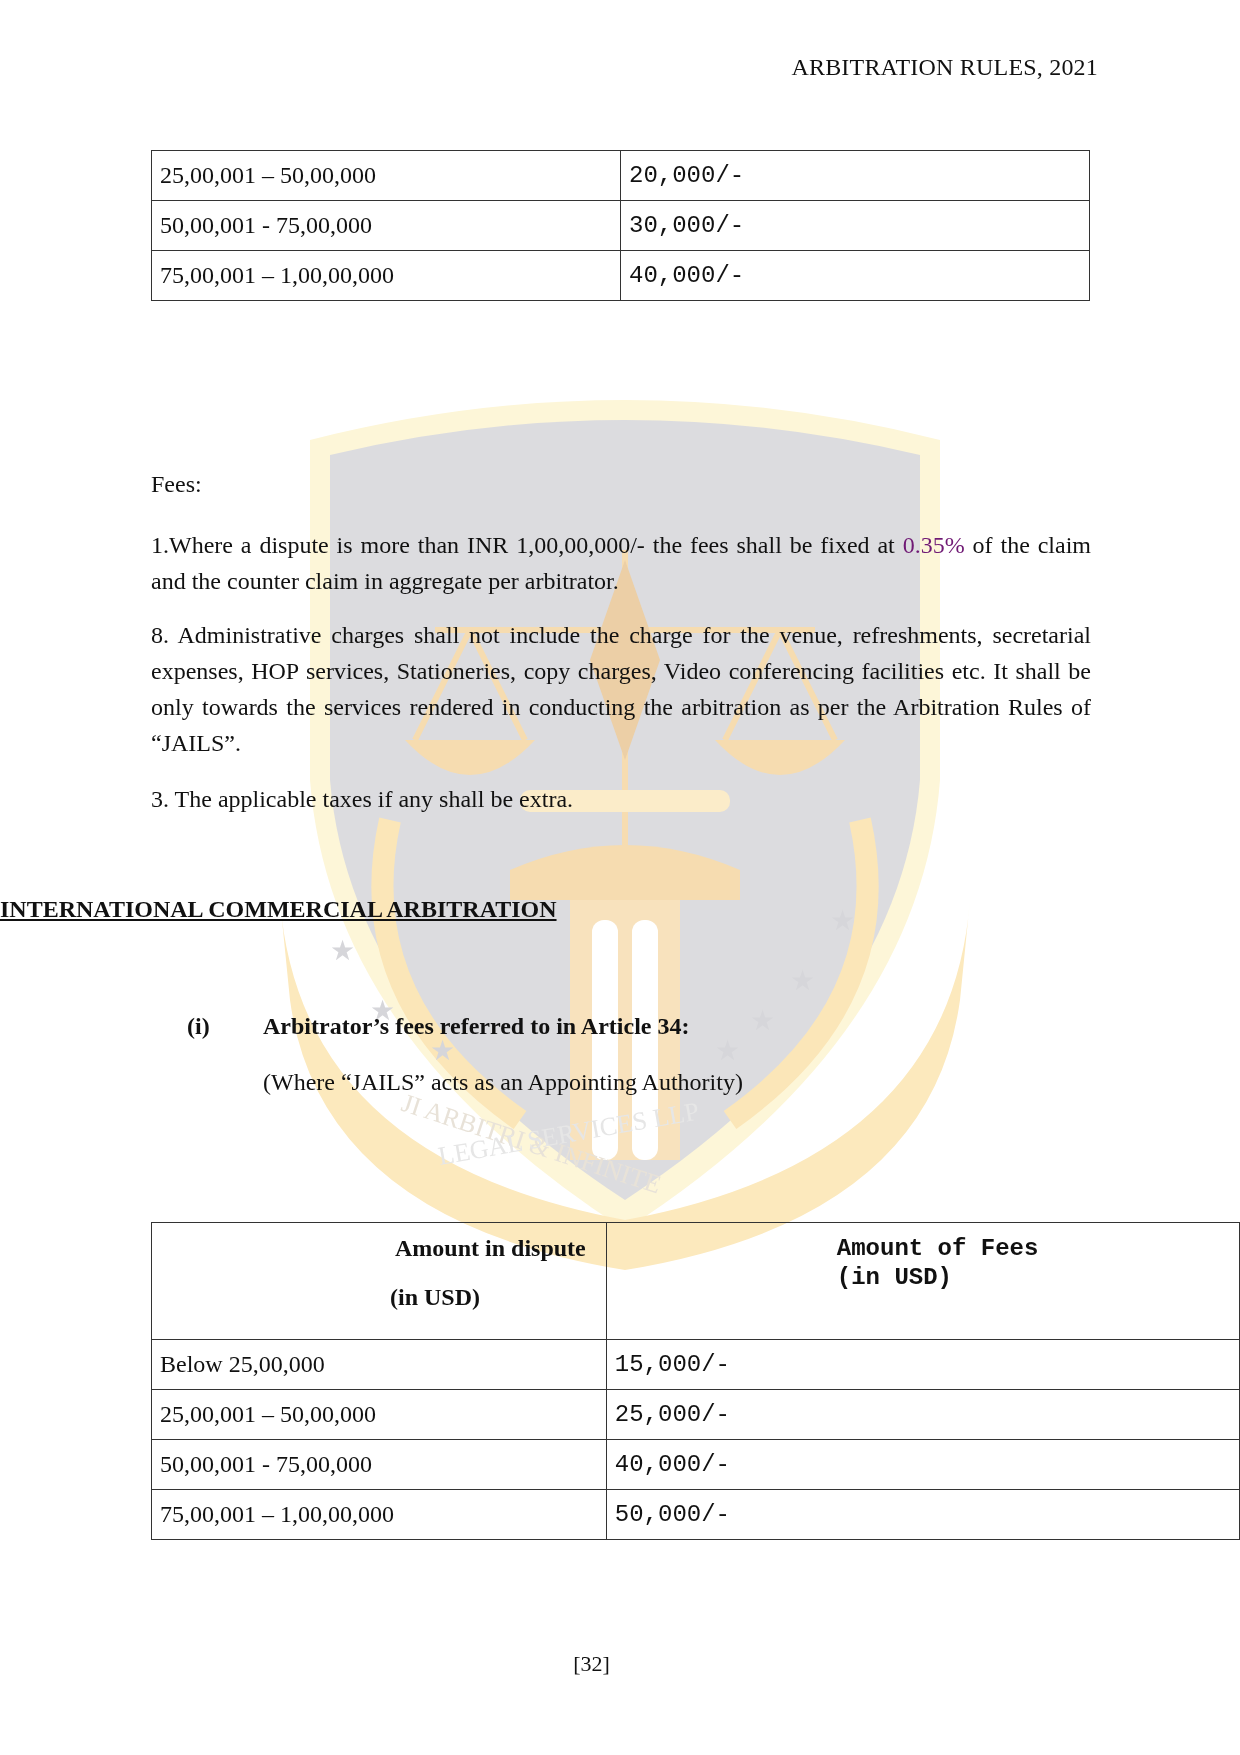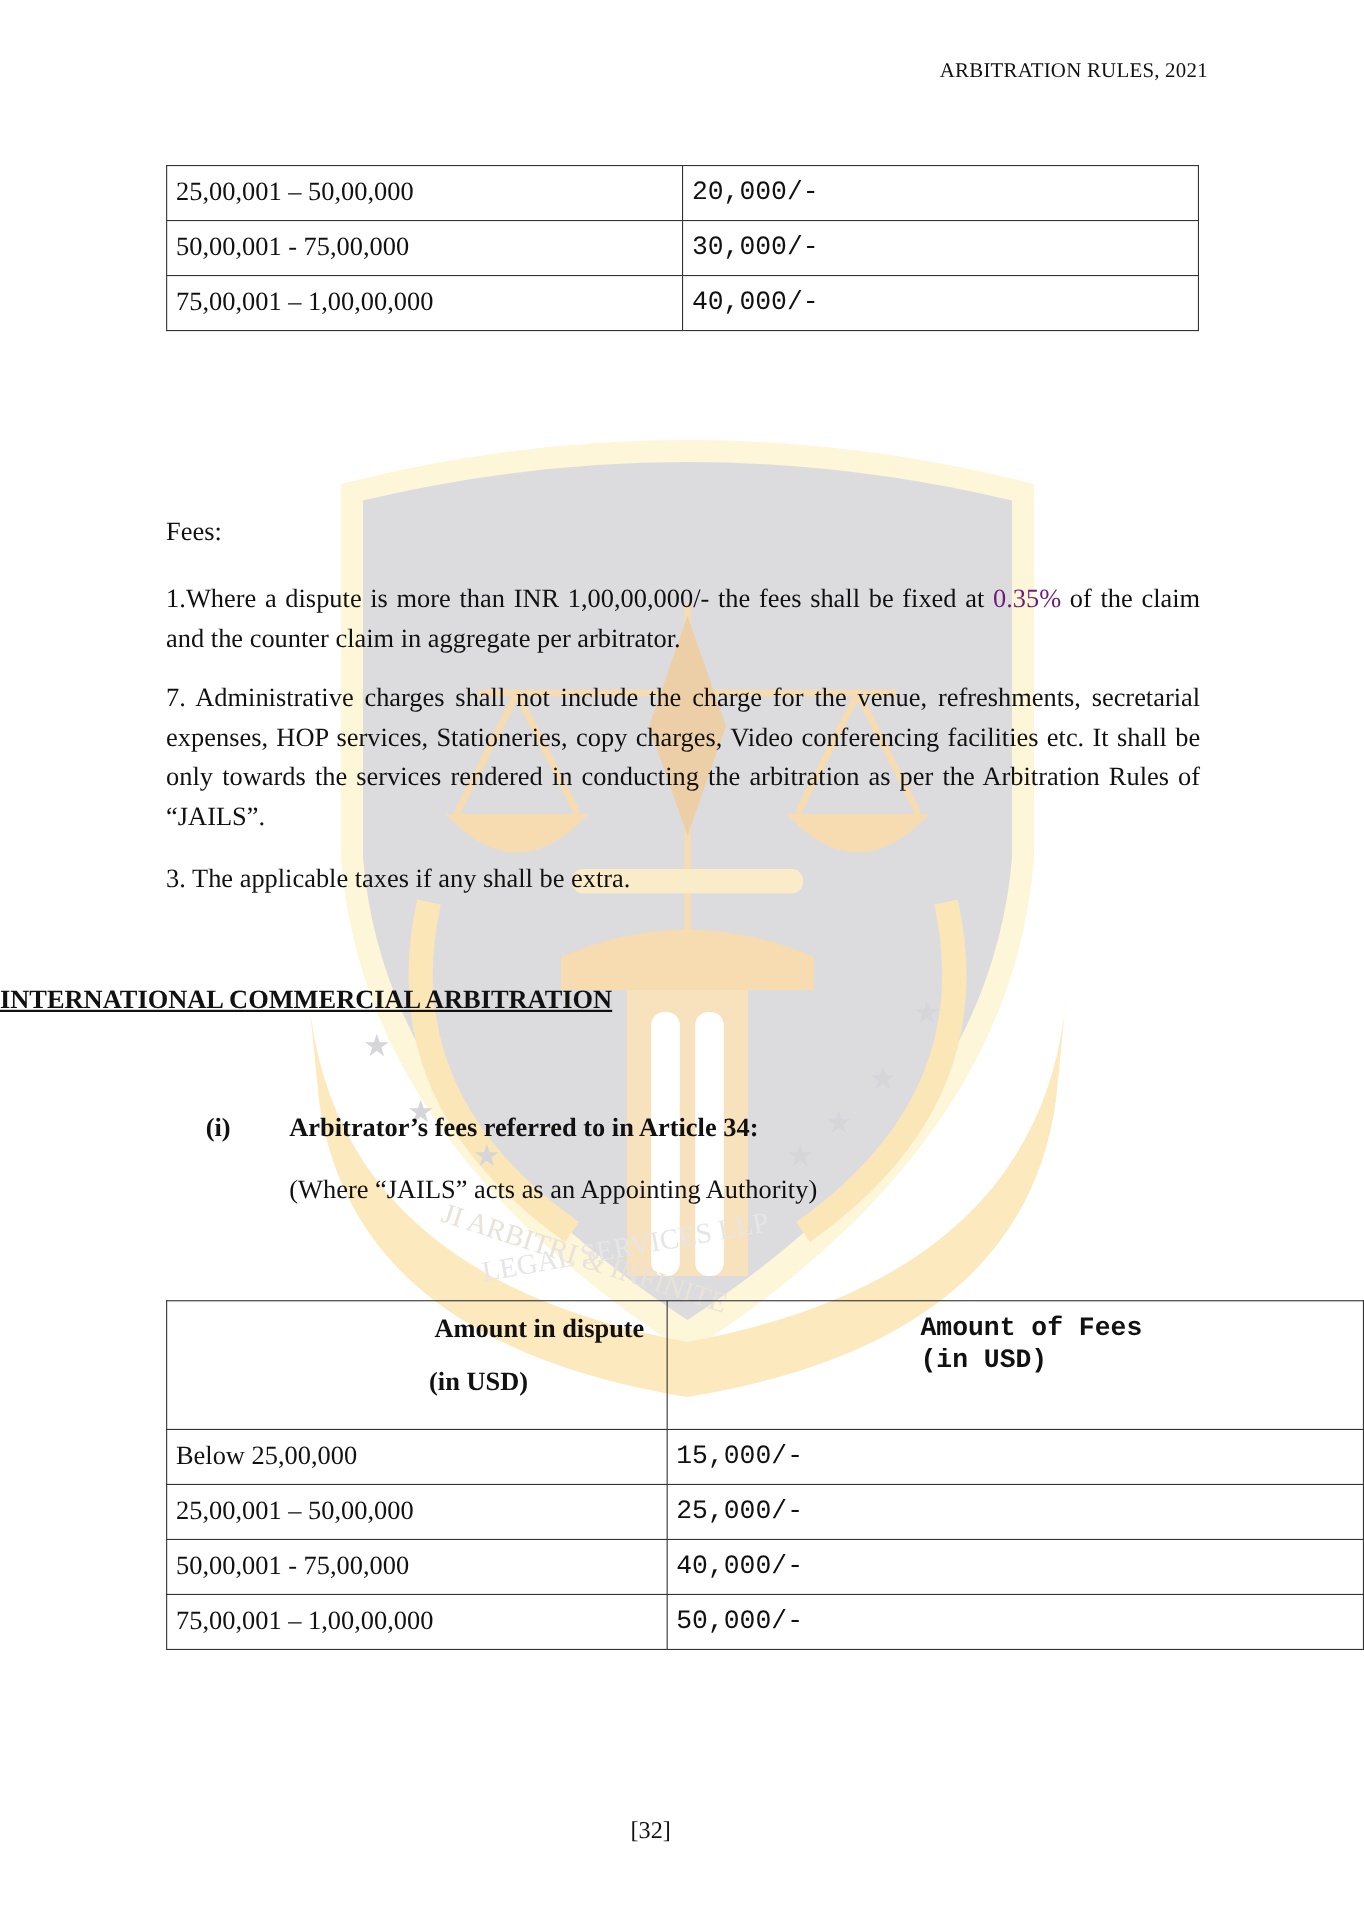--- a/index.html
+++ b/index.html
@@ -3,29 +3,29 @@
 <meta charset="utf-8">
 <style>
   html, body { margin: 0; padding: 0; background: #ffffff; }
   body { width: 1240px; height: 1755px; position: relative; overflow: hidden;
          font-family: "Liberation Serif", "DejaVu Serif", serif; color: #111; }
   .page { position: absolute; inset: 0; }
 
   
   .watermark { position: absolute; left: 270px; top: 400px; width: 710px; height: 880px; pointer-events: none; }
 
-  .header-title { position: absolute; right: 142px; top: 54px; font-size: 19px; letter-spacing: 0.2px; }
+  .header-title { position: absolute; right: 142px; top: 54px; font-size: 24px; letter-spacing: 0.2px; }
 
   table.fees { position: absolute; border-collapse: collapse; font-size: 24px; }
   table.fees td { border: 1.5px solid #333; padding: 0 8px; height: 49px; vertical-align: middle; background: transparent; }
   table.fees td.c1 { width: 452px; }
   table.fees td.c2 { width: 452px; font-family: Liberation Mono, monospace; }
 
   #table-top { left: 151px; top: 150px; }
-  #table-bottom { left: 151px; top: 1182px; }
+  #table-bottom { left: 151px; top: 1222px; }
   #table-bottom td.head { height: 116px; vertical-align: top; font-weight: bold; }
   .head-left { text-align: right; padding-right: 20px !important; }
   .head-left .l1 { display: block; margin-top: 12px; padding-right: 0; }
   .head-left .l2 { display: block; margin-top: 22px; text-align: left; padding-left: 230px; }
   .head-right { padding-left: 230px !important; }
   .head-right .l1 { display: block; margin-top: 12px; }
   .head-right .l2 { display: block; margin-top: 2px; }
 
   .note-label { position: absolute; left: 151px; top: 471px; font-size: 24px; }
   .para { position: absolute; left: 151px; width: 940px; font-size: 24px; line-height: 36px; text-align: justify; }
@@ -102,21 +102,21 @@
     </tr>
     <tr>
       <td class="c1">75,00,001 – 1,00,00,000</td>
       <td class="c2">40,000/-</td>
     </tr>
   </tbody>
     </table>
 
   <div class="note-label">Fees:</div>
   <div class="para" id="note1"><span>1.Where a dispute is more than INR 1,00,00,000/- the fees shall be fixed at </span><span class="red">0.35%</span><span> of the claim and the counter claim in aggregate per arbitrator.</span></div>
-  <div class="para" id="note2">7. Administrative charges shall not include the charge for the venue, refreshments, secretarial expenses, HOP services, Stationeries, copy charges, Video conferencing facilities etc. It shall be only towards the services rendered in conducting the arbitration as per the Arbitration Rules of “JAILS”.</div>
+  <div class="para" id="note2">8. Administrative charges shall not include the charge for the venue, refreshments, secretarial expenses, HOP services, Stationeries, copy charges, Video conferencing facilities etc. It shall be only towards the services rendered in conducting the arbitration as per the Arbitration Rules of “JAILS”.</div>
   <div class="para" id="note3">3. The applicable taxes if any shall be extra.</div>
 
   <div class="section-heading">INTERNATIONAL COMMERCIAL ARBITRATION</div>
   <div class="item-num">(i)</div>
   <div class="item-title">Arbitrator’s fees referred to in Article 34:</div>
   <div class="item-sub">(Where “JAILS” acts as an Appointing Authority)</div>
 
   <table class="fees" id="table-bottom">
     <tbody>
         <tr>

